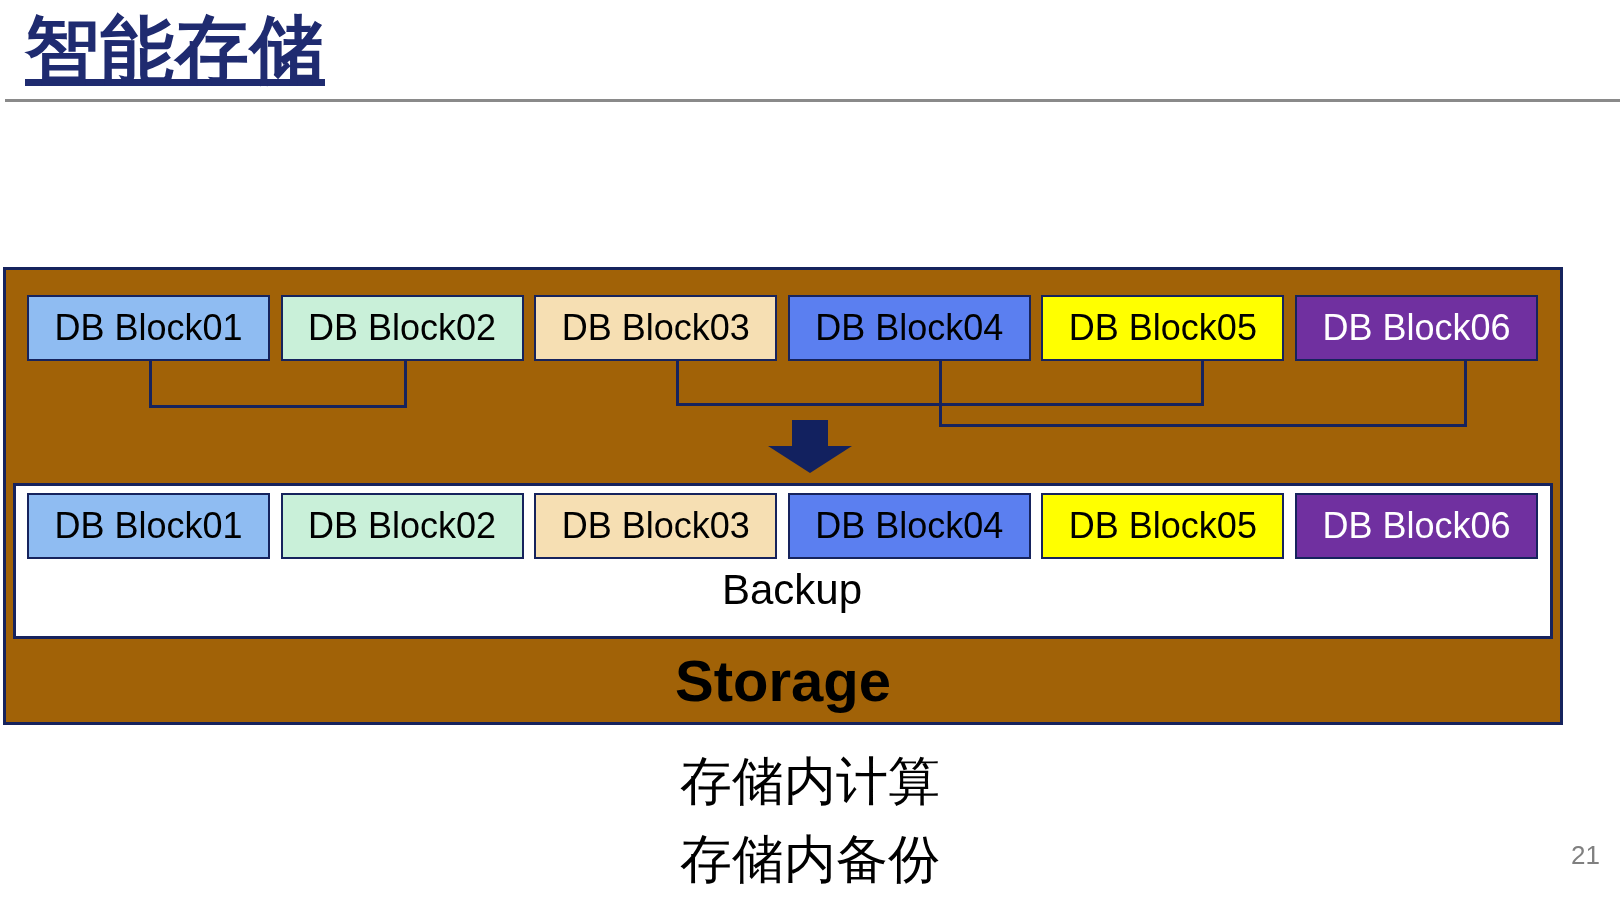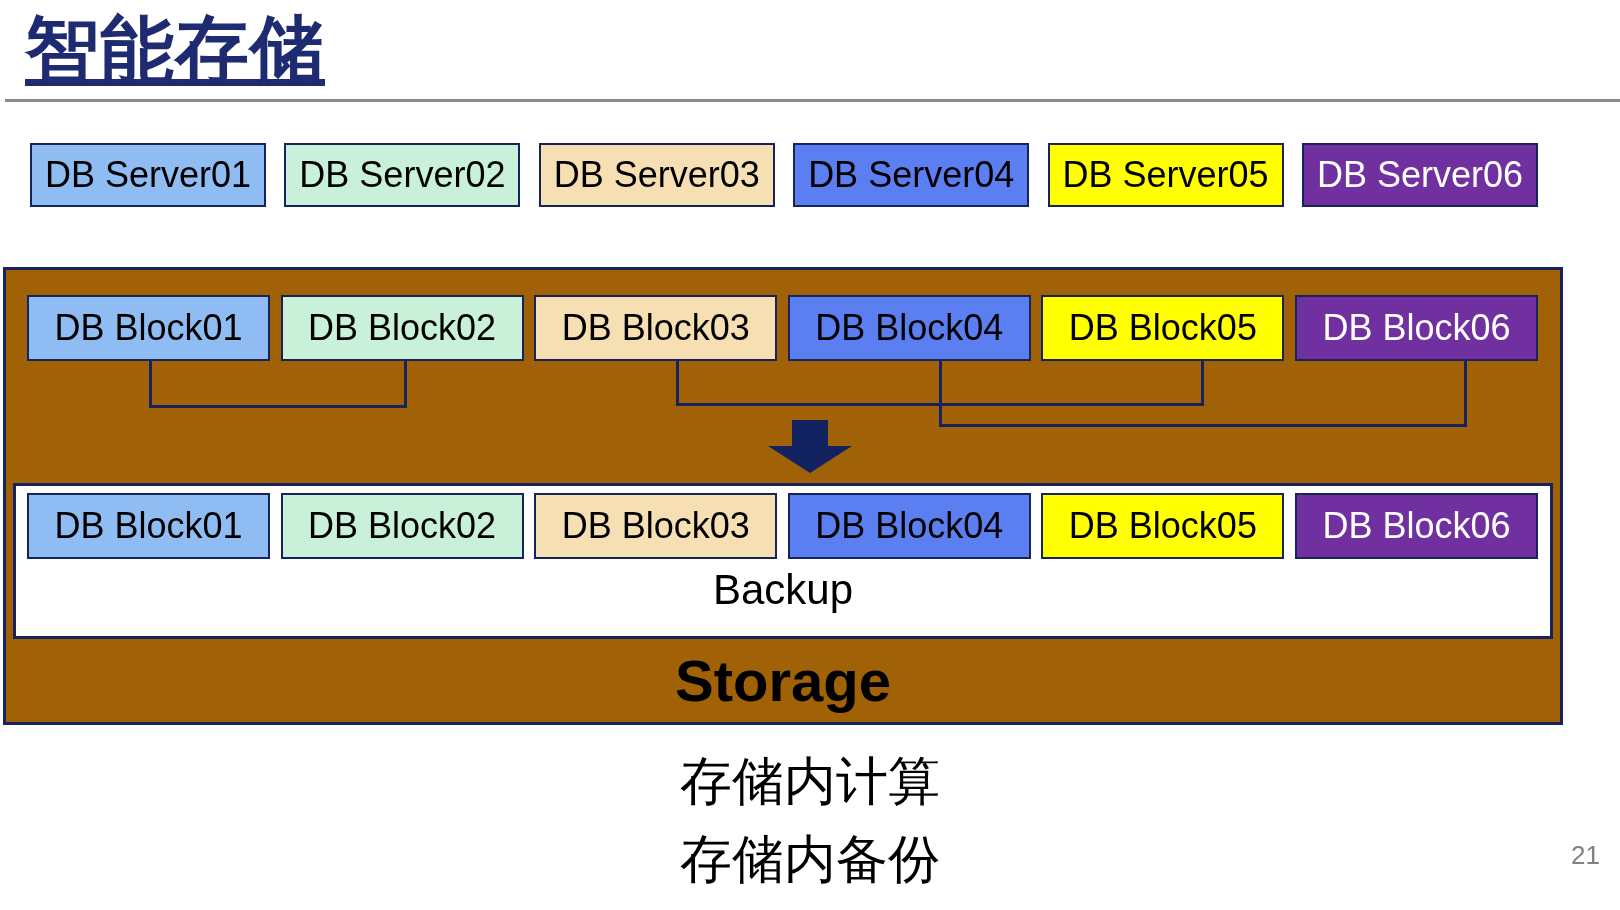--- a/index.html
+++ b/index.html
@@ -62,21 +62,21 @@
     border-right:42px solid transparent;
     border-top:27px solid #12215F;
   }
   .backup-box{
     position:absolute;left:7px;top:213px;width:1534px;height:150px;
     background:#ffffff;border:3px solid #16235D;
   }
   .block-row.bottom{left:11px;top:7px;}
   .backup-label{
     position:absolute;left:0;top:80px;width:100%;
-    text-align:center;font-size:42px;color:#000;
+    text-align:center;font-size:42px;color:#000;padding-left:9px;
   }
   .storage-label{
     position:absolute;left:0;top:369px;width:100%;height:83px;
     display:flex;align-items:center;justify-content:center;
     font-size:58px;font-weight:bold;color:#000;border-radius:24px;
   }
   .captions{
     position:absolute;left:0;top:742px;width:100%;
     text-align:center;font-size:52px;line-height:78px;color:#000;
   }
@@ -86,28 +86,20 @@
   }
 </style>
 </head>
 <body>
 
 <div class="slide">
 
   <h1 class="title">智能存储</h1>
   <div class="divider"></div>
 
-  <div class="server-row">
-    <div class="box" style="background-color: rgb(143, 188, 242); color: rgb(0, 0, 0);">DB Server01</div>
-    <div class="box" style="background-color: rgb(201, 240, 217); color: rgb(0, 0, 0);">DB Server02</div>
-    <div class="box" style="background-color: rgb(246, 223, 179); color: rgb(0, 0, 0);">DB Server03</div>
-    <div class="box" style="background-color: rgb(91, 127, 240); color: rgb(0, 0, 0);">DB Server04</div>
-    <div class="box" style="background-color: rgb(255, 255, 0); color: rgb(0, 0, 0);">DB Server05</div>
-    <div class="box" style="background-color: rgb(112, 48, 160); color: rgb(255, 255, 255);">DB Server06</div>
-  </div>
 
   <div class="storage-container">
 
     <div class="block-row top">
       <div class="box" style="background-color: rgb(143, 188, 242); color: rgb(0, 0, 0);">DB Block01</div>
       <div class="box" style="background-color: rgb(201, 240, 217); color: rgb(0, 0, 0);">DB Block02</div>
       <div class="box" style="background-color: rgb(246, 223, 179); color: rgb(0, 0, 0);">DB Block03</div>
       <div class="box" style="background-color: rgb(91, 127, 240); color: rgb(0, 0, 0);">DB Block04</div>
       <div class="box" style="background-color: rgb(255, 255, 0); color: rgb(0, 0, 0);">DB Block05</div>
       <div class="box" style="background-color: rgb(112, 48, 160); color: rgb(255, 255, 255);">DB Block06</div>

